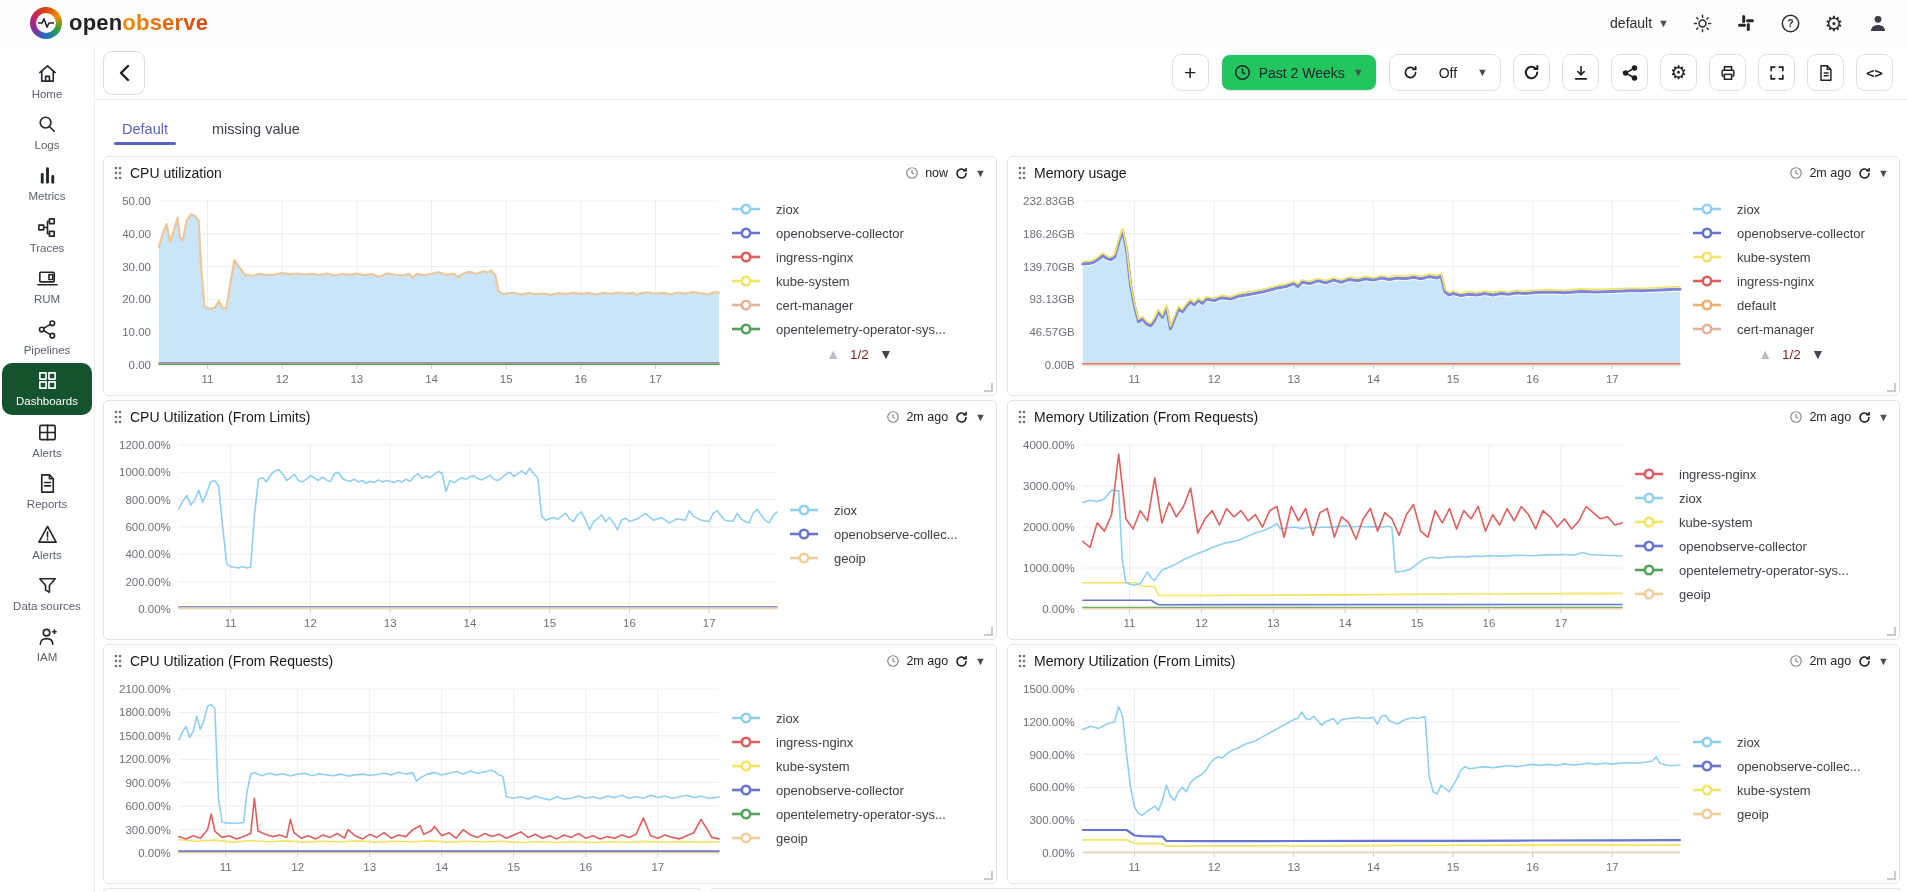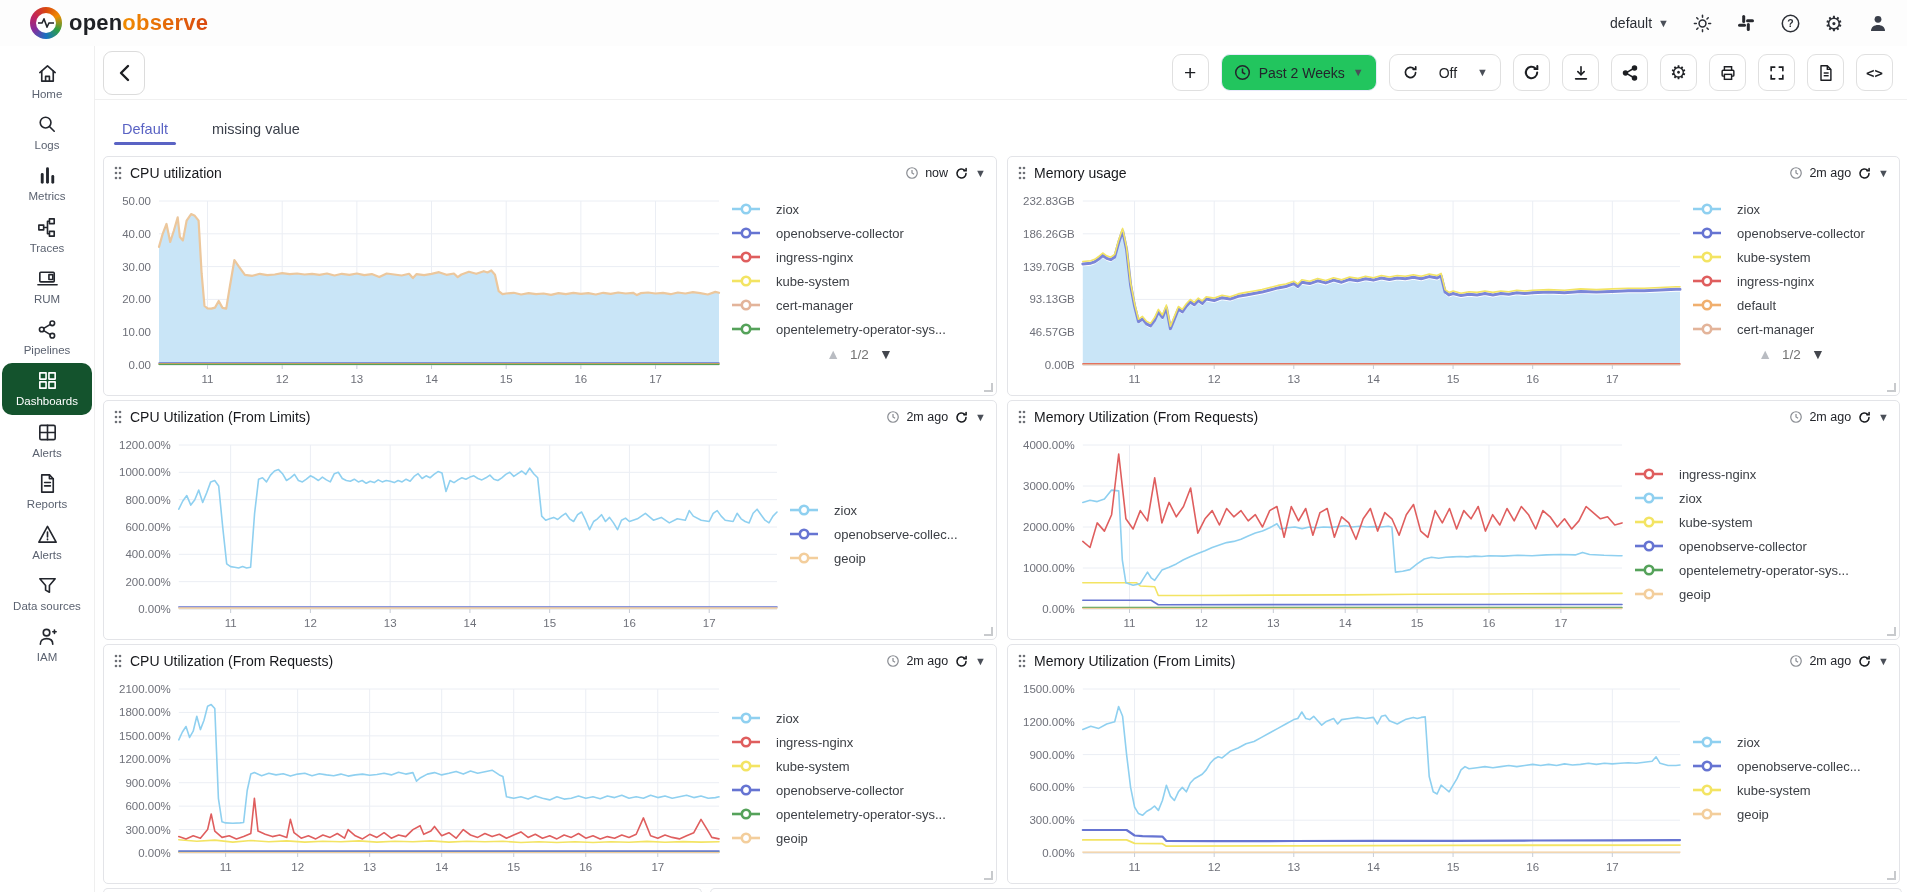--- a/index.html
+++ b/index.html
@@ -71,21 +71,21 @@
   .ph-time{font-size:12.5px;color:#23252b;}
   .pb{display:flex;padding:0 8px 0 6px;align-items:stretch;}
   .legend{display:flex;flex-direction:column;box-sizing:border-box;padding-left:4px;}
   .legend.center{justify-content:center;}
   .legend.top{padding-top:8px;}
   .li{display:flex;align-items:center;gap:15px;height:24px;cursor:pointer;}
   .li span{font-size:13px;color:#3d4046;white-space:nowrap;overflow:hidden;}
   .pager{display:flex;align-items:center;justify-content:center;gap:10px;margin-top:5px;}
   .pg-up{color:#b9bcc2;font-size:14px;cursor:pointer;}
   .pg-dn{color:#43464d;font-size:14px;cursor:pointer;}
-  .pg-txt{font-size:13.5px;color:#737373;}
+  .pg-txt{font-size:13.5px;color:#7f1d1d;}
   .corner{position:absolute;right:3px;bottom:3px;width:7px;height:7px;
           border-right:2px solid #c8cacd;border-bottom:2px solid #c8cacd;}
   .drag{cursor:grab;display:flex;}
   
   .stub{position:absolute;top:888px;height:10px;background:#fff;border:1px solid #e3e4e8;
         border-bottom:none;border-radius:5px 5px 0 0;}
 </style>
 </head>
 <body>
 

